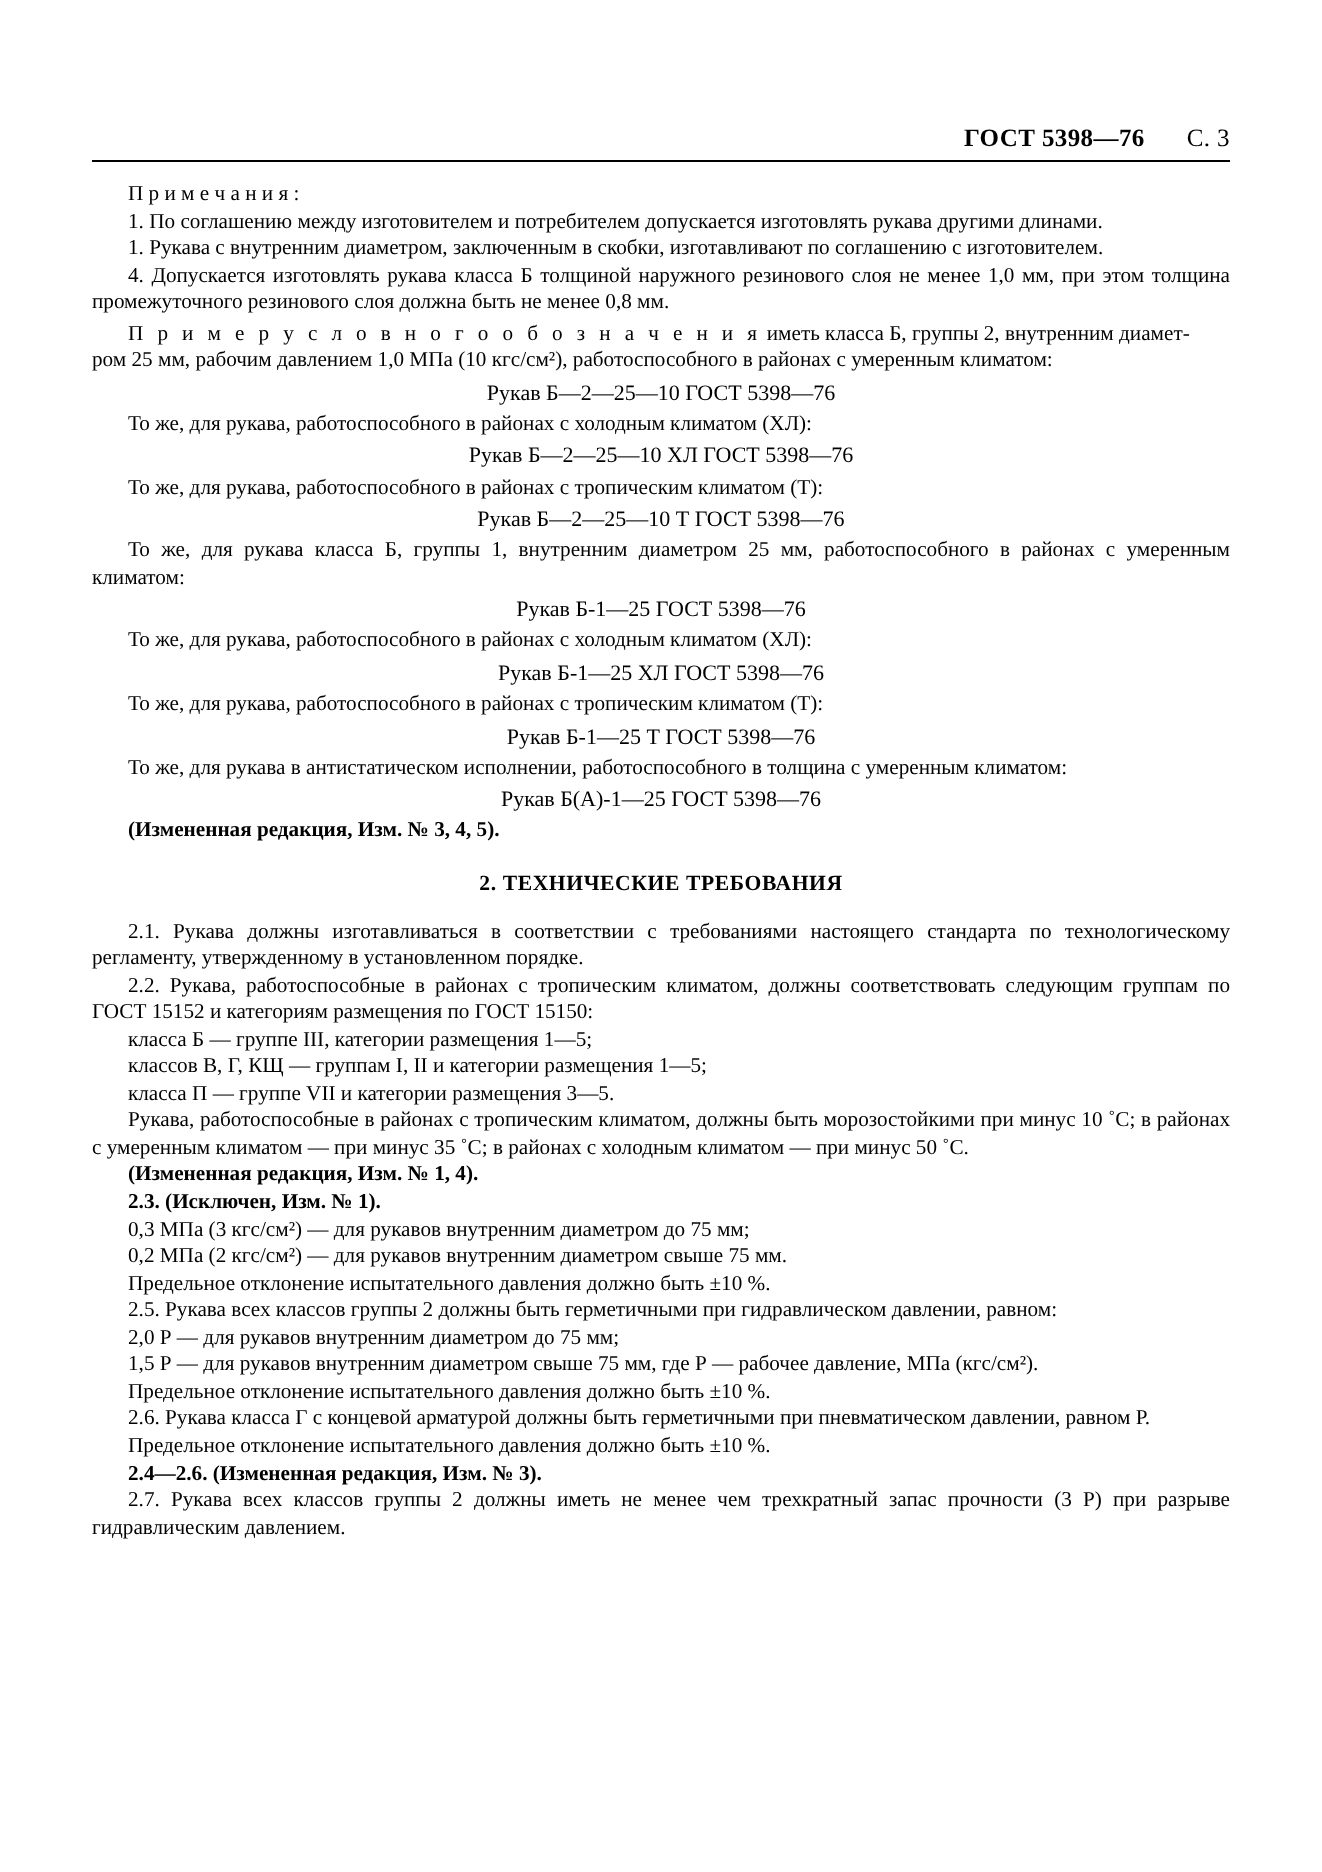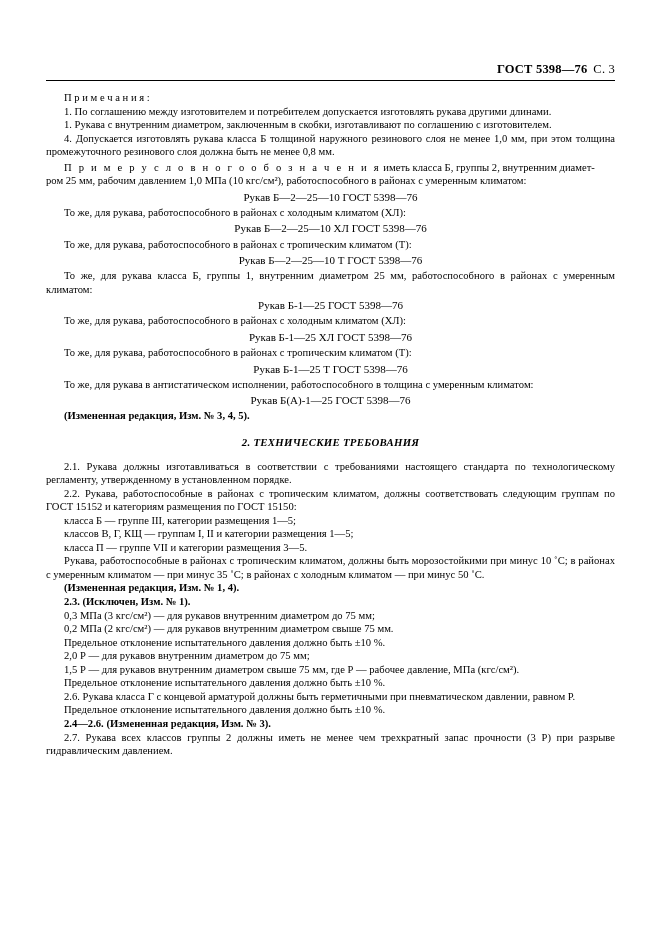--- a/index.html
+++ b/index.html
@@ -23,20 +23,21 @@
   .header {
     display: flex;
     align-items: flex-end;
     justify-content: flex-end;
     font-size: 12.5px;
     font-weight: bold;
     letter-spacing: 0.2px;
     padding-bottom: 3px;
     border-bottom: 1.2px solid #000;
     margin-bottom: 10px;
+    gap: 15px;
   }
   .header .std {
     margin-right: 6px;
   }
   .header .page-no {
     font-weight: normal;
   }
   .body-text {
     font-size: 10.6px;
     line-height: 1.28;
@@ -61,21 +62,20 @@
     text-align: center;
     font-size: 11px;
     margin: 2px 0 2px 0;
   }
   .section-title {
     text-align: center;
     font-weight: bold;
     font-size: 10.8px;
     margin: 13px 0 10px 0;
     letter-spacing: 0.3px;
-    font-style: italic;
   }
   .gap-sm { margin-top: 2px; }
 </style>
 </head>
 <body>
 
 <div class="page">
 
   <div class="header">
     <span class="std">ГОСТ 5398—76</span>
@@ -122,20 +122,21 @@
     <p class="ind">2.2. Рукава, работоспособные в районах с тропическим климатом, должны соответствовать следующим группам по ГОСТ 15152 и категориям размещения по ГОСТ 15150:</p>
     <p class="ind">класса Б — группе III, категории размещения 1—5;</p>
     <p class="ind">классов В, Г, КЩ — группам I, II и категории размещения 1—5;</p>
     <p class="ind">класса П — группе VII и категории размещения 3—5.</p>
     <p class="ind">Рукава, работоспособные в районах с тропическим климатом, должны быть морозостойкими при минус 10 ˚С; в районах с умеренным климатом — при минус 35 ˚С; в районах с холодным климатом — при минус 50 ˚С.</p>
     <p class="ind bold">(Измененная редакция, Изм. № 1, 4).</p>
     <p class="ind bold">2.3. (Исключен, Изм. № 1).</p>
     <p class="ind">0,3 МПа (3 кгс/см²) — для рукавов внутренним диаметром до 75 мм;</p>
     <p class="ind">0,2 МПа (2 кгс/см²) — для рукавов внутренним диаметром свыше 75 мм.</p>
     <p class="ind">Предельное отклонение испытательного давления должно быть ±10 %.</p>
+    <p class="ind">2.5. Рукава всех классов группы 2 должны быть герметичными при гидравлическом давлении, равном:</p>
     <p class="ind">2,0 Р — для рукавов внутренним диаметром до 75 мм;</p>
     <p class="ind">1,5 Р — для рукавов внутренним диаметром свыше 75 мм, где Р — рабочее давление, МПа (кгс/см²).</p>
     <p class="ind">Предельное отклонение испытательного давления должно быть ±10 %.</p>
     <p class="ind">2.6. Рукава класса Г с концевой арматурой должны быть герметичными при пневматическом давлении, равном Р.</p>
     <p class="ind">Предельное отклонение испытательного давления должно быть ±10 %.</p>
     <p class="ind bold">2.4—2.6. (Измененная редакция, Изм. № 3).</p>
     <p class="ind">2.7. Рукава всех классов группы 2 должны иметь не менее чем трехкратный запас прочности (3 Р) при разрыве гидравлическим давлением.</p>
 
   </div>
 </div>

